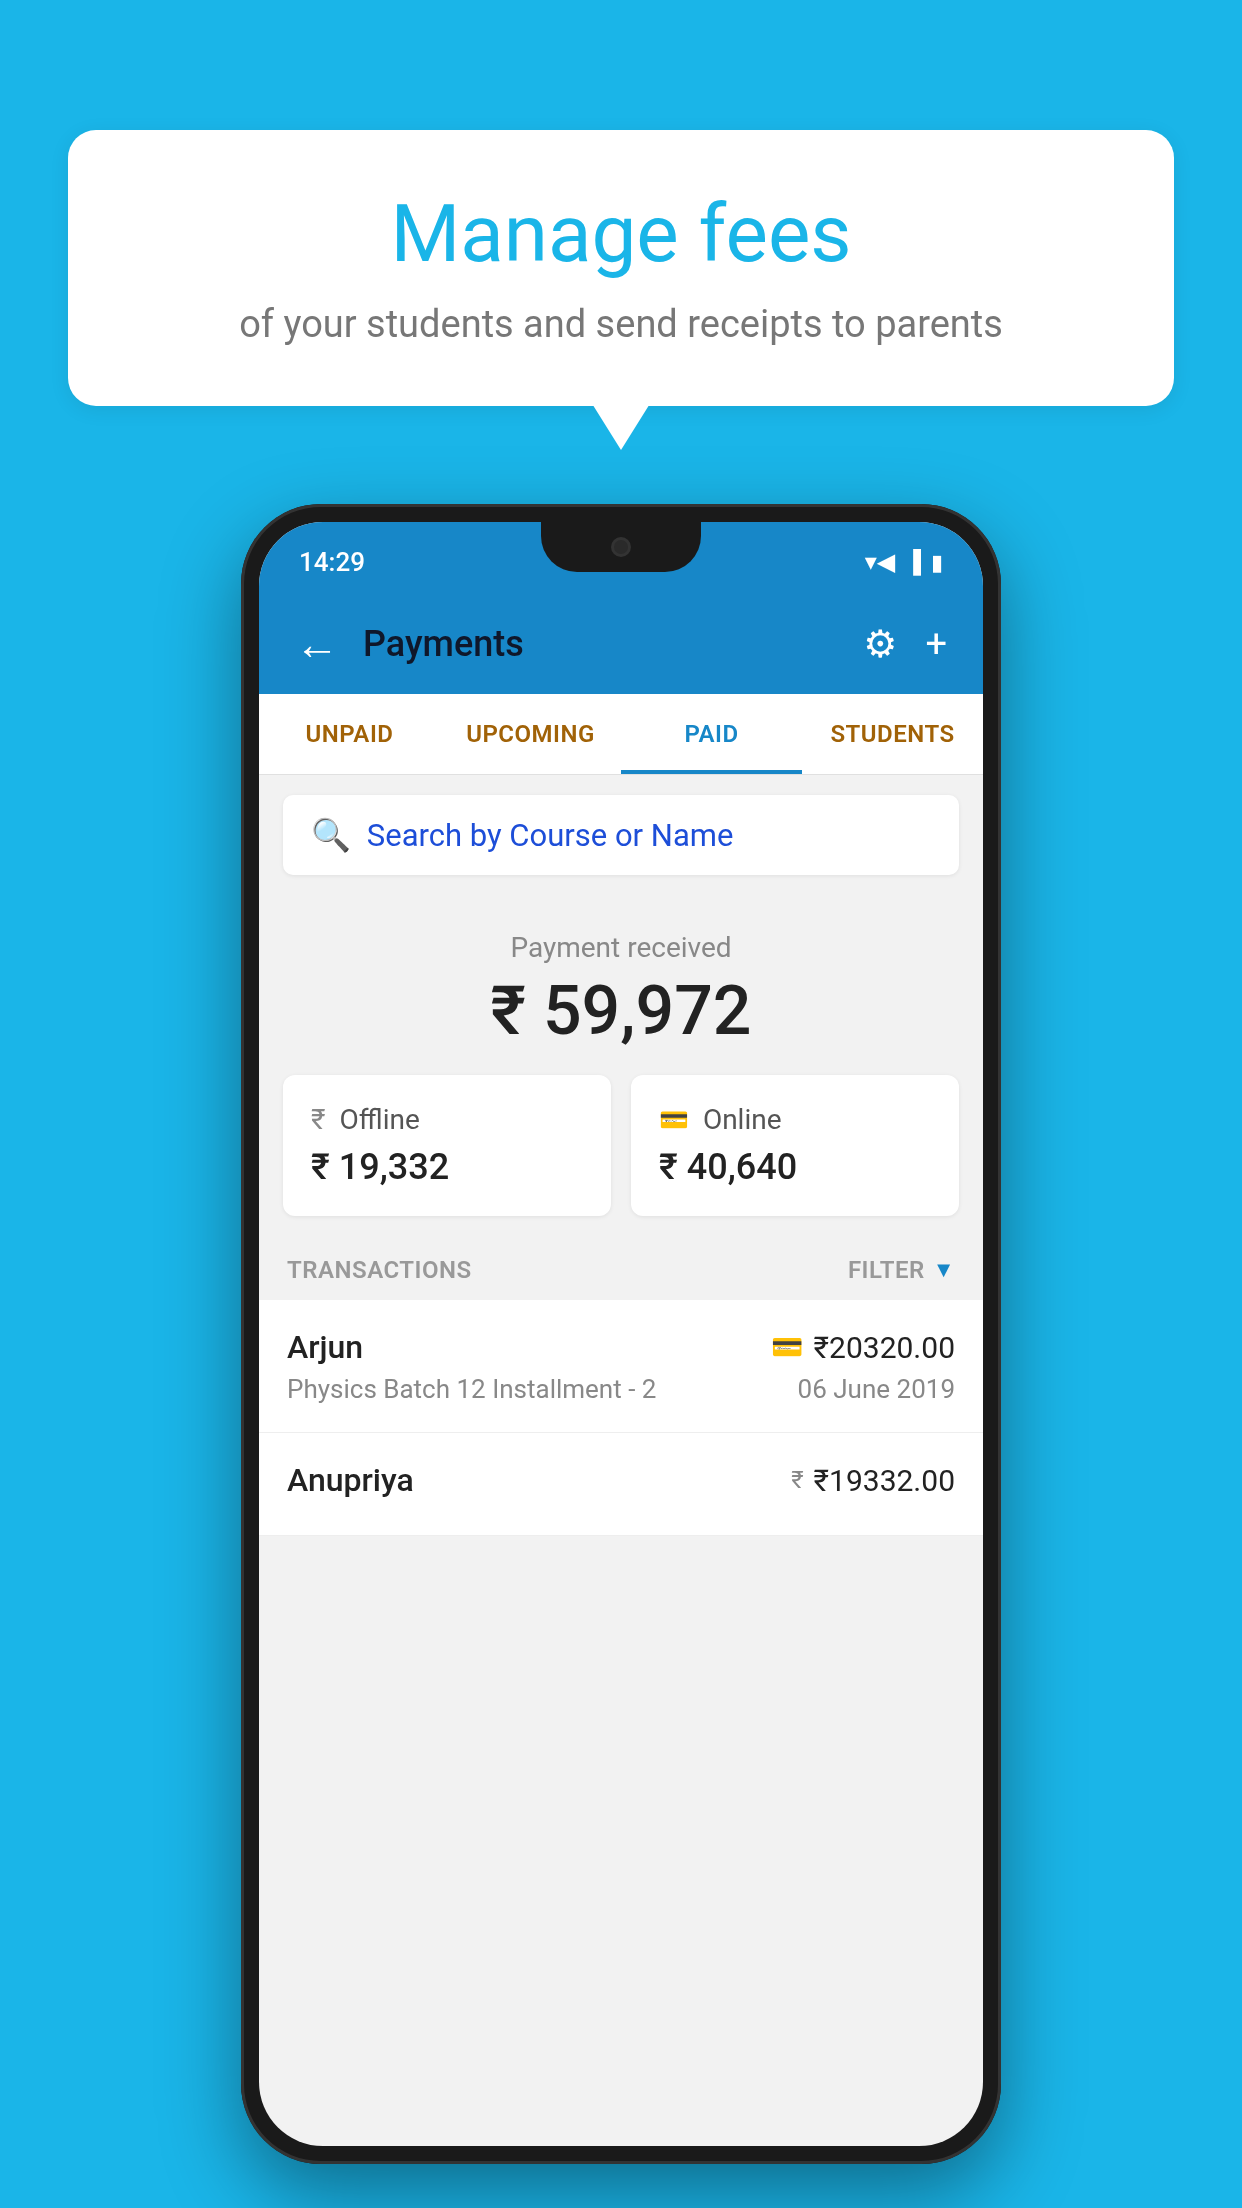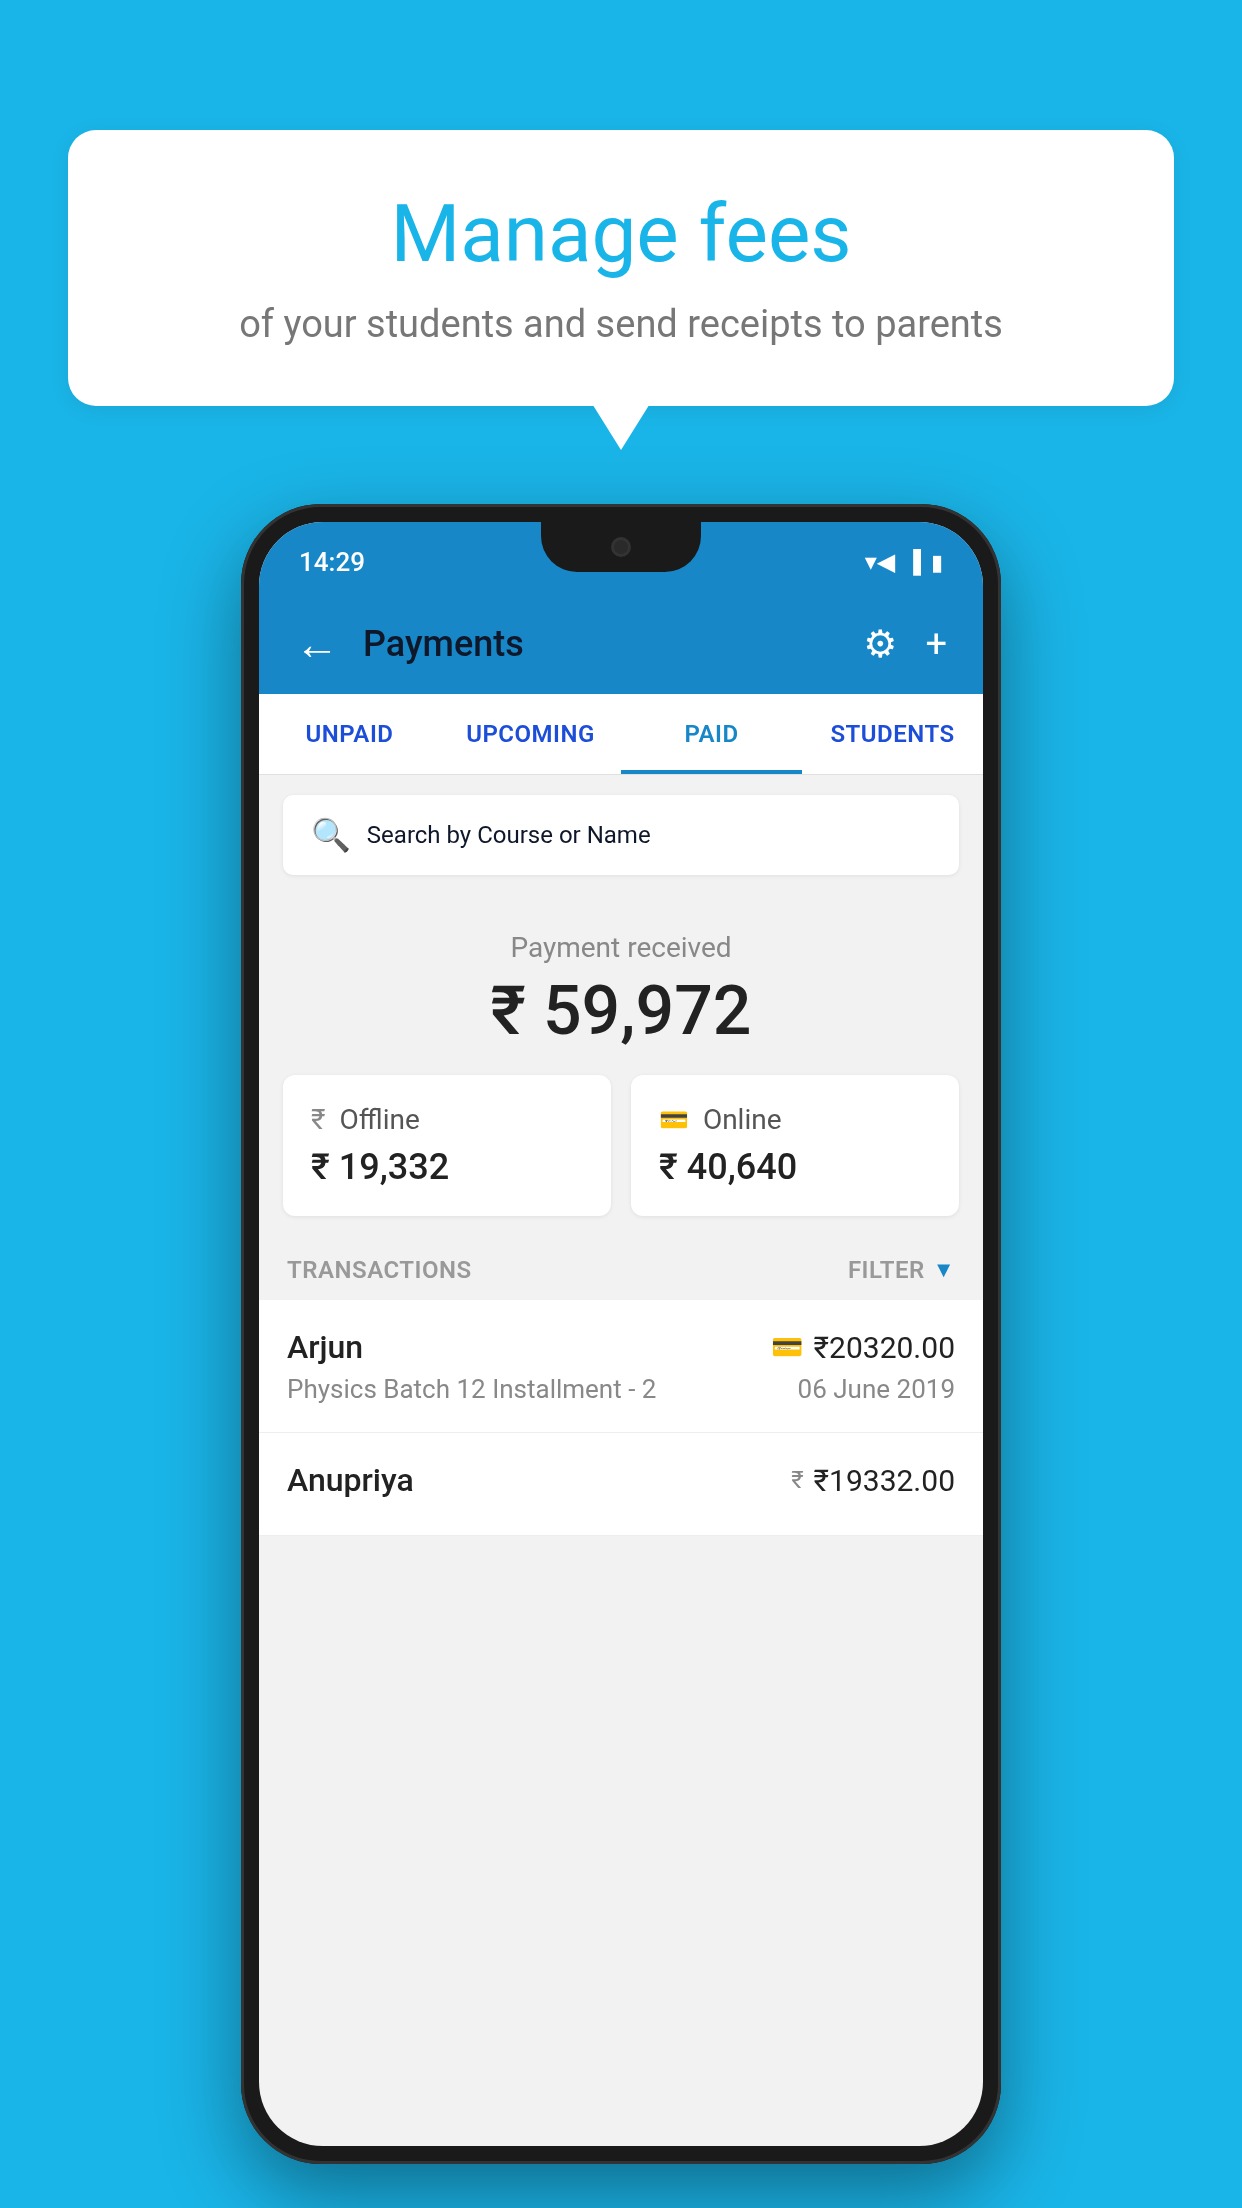--- a/index.html
+++ b/index.html
@@ -189,21 +189,21 @@
     }
 
     .tab-item {
       flex: 1;
       height: 80px;
       display: flex;
       align-items: center;
       justify-content: center;
       font-size: 24px;
       font-weight: 600;
-      color: #1d4ed8;
+      color: #a16207;
       letter-spacing: 0.5px;
       position: relative;
     }
 
     .tab-item.active {
       color: #1787c8;
     }
 
     .tab-item.active::after {
       content: '';
@@ -234,22 +234,22 @@
       gap: 16px;
       box-shadow: 0 1px 4px rgba(0,0,0,0.08);
     }
 
     .search-icon-svg {
       color: #aaa;
       font-size: 32px;
     }
 
     .search-placeholder {
-      color: #0f172a;
-      font-size: 24px;
+      color: #1d4ed8;
+      font-size: 31px;
     }
 
     
     .payment-summary {
       background: #f2f2f2;
       padding: 36px 24px 24px;
       text-align: center;
     }
 
     .payment-label {

